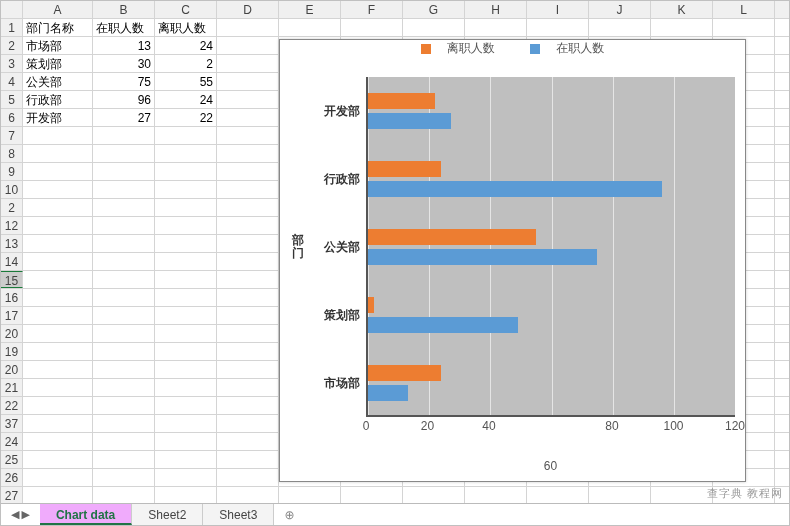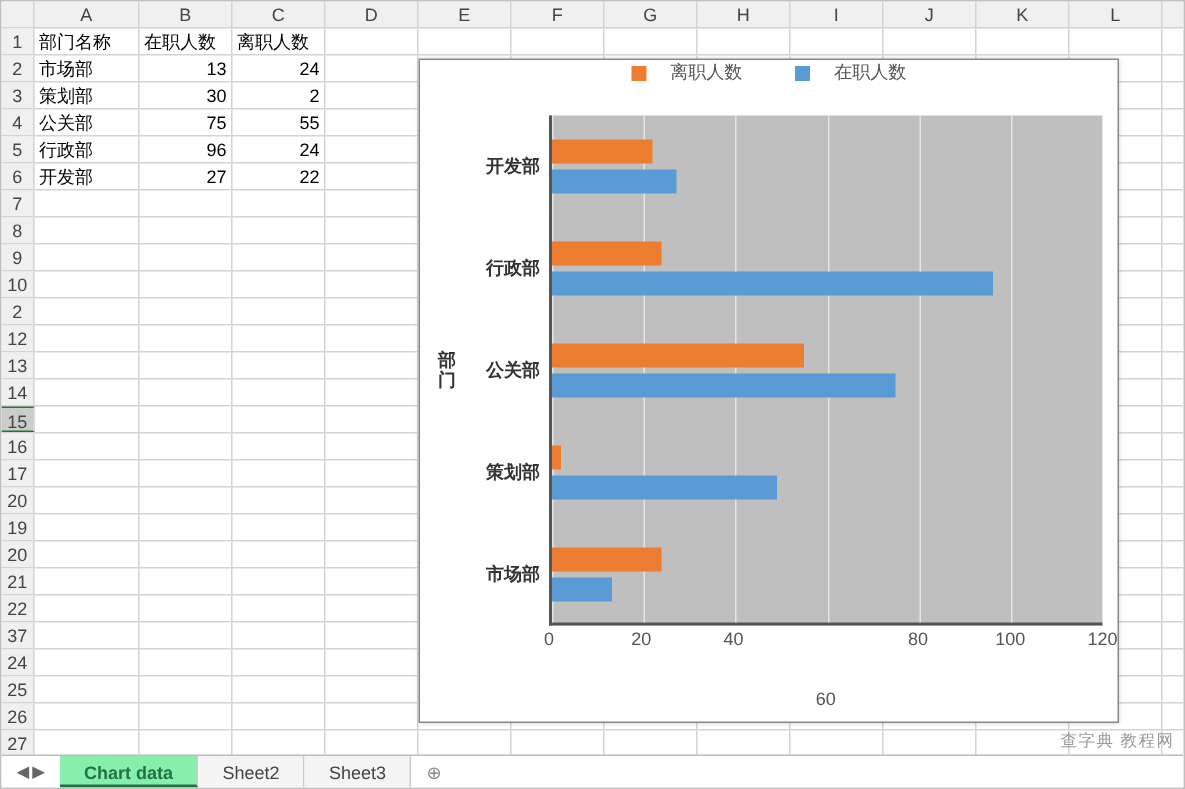--- a/index.html
+++ b/index.html
@@ -179,21 +179,21 @@
   .tab-btn { cursor: pointer; font-size: 11px; }
   .tab {
     padding: 0 16px;
     line-height: 22px;
     border-right: 1px solid #ccc;
     background: #f4f4f4;
     cursor: pointer;
     color: #444;
   }
   .tab.active {
-    background: #86efac;
+    background: #f0abfc;
     font-weight: bold;
     border-bottom: 2px solid #217346;
     color: #217346;
   }
   .tab-add {
     padding: 0 10px;
     line-height: 22px;
     color: #888;
     cursor: pointer;
   }

